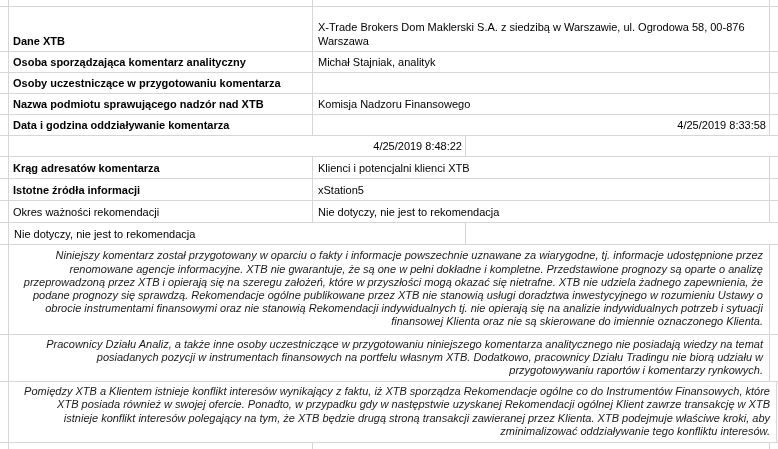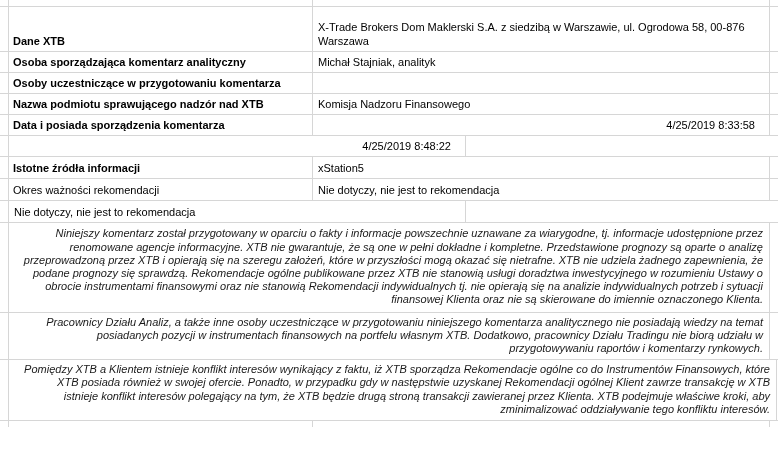--- a/index.html
+++ b/index.html
@@ -41,21 +41,21 @@
     line-height: 14px;
     padding: 2px 3px 3px 4px;
   }
   .label-cell { font-weight: bold; white-space: nowrap; }
   .plain .label-cell { font-weight: normal; }
   .value-cell { padding-left: 5px; }
   .value-cell.wrap { white-space: normal; }
   .value-right .value-cell {
     justify-content: flex-end;
     text-align: center;
-    padding-right: 14px;
+    padding-right: 3px;
   }
 
   .r-top    { height: 7px; }
   .r-tall   { height: 45px; }
   .r-std    { height: 21px; }
   .r-std2   { height: 22px; }
   .r-para1  { height: 90px; }
   .r-para2  { height: 47px; }
   .r-para3  { height: 61px; gap: 7px; }
   .r-bottom { height: 6px; border-bottom: none; }
@@ -105,31 +105,37 @@
 
   <div class="row r-std">
     <div class="cell col-a"></div>
     <div class="cell col-b label-cell">Nazwa podmiotu sprawującego nadzór nad XTB</div>
     <div class="cell col-c value-cell">Komisja Nadzoru Finansowego</div>
     <div class="cell col-d"></div>
   </div>
 
   <div class="row r-std value-right">
     <div class="cell col-a"></div>
-    <div class="cell col-b label-cell">Data i posiada sporządzenia komentarza</div>
+    <div class="cell col-b label-cell">Data i godzina oddziaływanie komentarza</div>
     <div class="cell col-c value-cell">4/25/2019 8:33:58</div>
     <div class="cell col-d"></div>
   </div>
 
   <div class="row r-std value-right">
     <div class="cell col-a"></div>
     <div class="cell col-c value-cell">4/25/2019 8:48:22</div>
     <div class="cell col-d"></div>
   </div>
 
+  <div class="row r-std2">
+    <div class="cell col-a"></div>
+    <div class="cell col-b label-cell">Krąg adresatów komentarza</div>
+    <div class="cell col-c value-cell">Klienci i potencjalni klienci XTB</div>
+    <div class="cell col-d"></div>
+  </div>
 
   <div class="row r-std2">
     <div class="cell col-a"></div>
     <div class="cell col-b label-cell">Istotne źródła informacji</div>
     <div class="cell col-c value-cell">xStation5</div>
     <div class="cell col-d"></div>
   </div>
 
   <div class="row r-std2 plain">
     <div class="cell col-a"></div>

